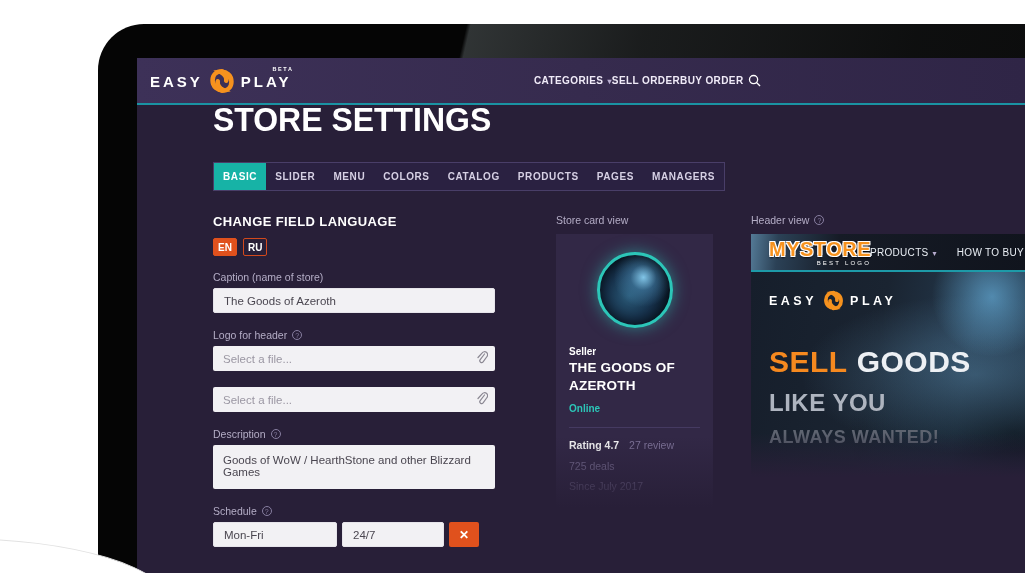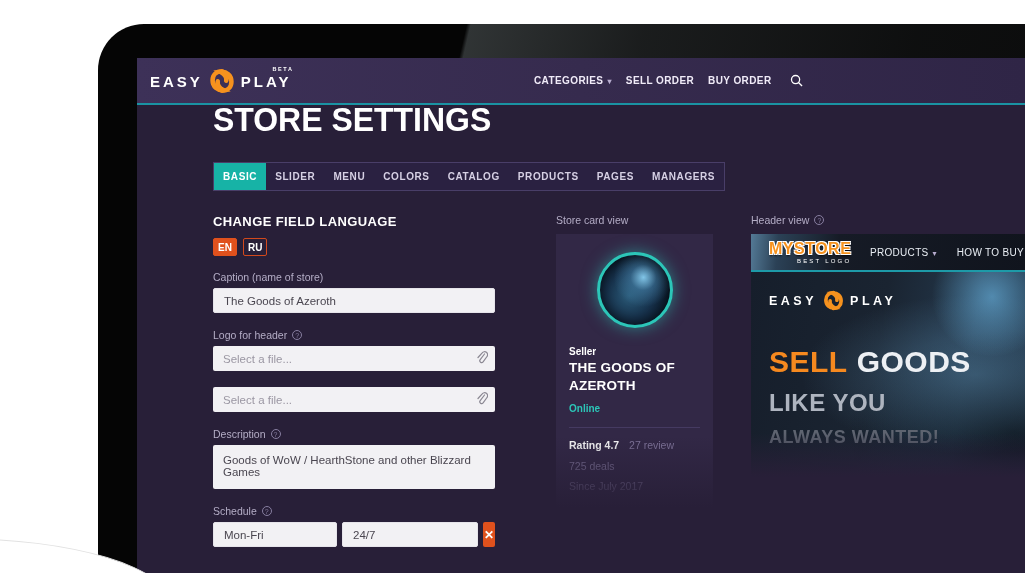--- a/index.html
+++ b/index.html
@@ -22,21 +22,21 @@
             background:#281f38; overflow:hidden; }
 
   
   .navbar { position:absolute; left:0; top:0; width:100%; height:47px;
             background:linear-gradient(90deg,#3d3158 0%,#362b4e 50%,#2f2546 100%);
             border-bottom:2px solid #1a93a3; }
   .logo { position:absolute; left:13px; top:10px; display:flex; align-items:center; gap:6px; }
   .logo-word { color:#fff; font-size:15px; font-weight:bold; letter-spacing:3px; }
   .logo-beta { position:absolute; right:-2px; top:-7px; color:#fff; font-size:5.5px; letter-spacing:1.6px; }
   .swirl { display:block; }
-  .nav-links { position:absolute; left:397px; top:0; height:45px; display:flex; align-items:center; gap:14px; }
+  .nav-links { position:absolute; left:397px; top:0; height:45px; display:flex; align-items:center; }
   .nav-link { color:#f0ebf8; font-size:10px; font-weight:bold; letter-spacing:.4px; white-space:nowrap; cursor:pointer; }
   .nav-caret { color:#b9aed0; font-size:8px; margin-left:4px; }
   .nav-search { margin-left:4px; cursor:pointer; display:flex; align-items:center; }
 
   
   .page-title { position:absolute; left:76px; top:42px; color:#fff; font-size:34px; font-weight:800;
             letter-spacing:0; transform:scaleX(.94); transform-origin:left; white-space:nowrap; }
 
   
   .tabs { position:absolute; left:76px; top:104px; display:flex; border:1px solid #493e68; background:#2a2141; }
@@ -56,21 +56,21 @@
             display:inline-flex; align-items:center; justify-content:center; flex:none; }
   .text-input { width:100%; height:25px; background:#f2f1f4; border:1px solid #e6e4ea; border-radius:2px;
             font-size:11.5px; color:#4a4650; padding:0 10px; font-family:inherit; margin-bottom:16px; display:block; }
   .file-input { position:relative; height:25px; background:#f2f1f4; border-radius:2px; display:flex; align-items:center;
             padding:0 10px; font-size:11.5px; color:#9b97a3; margin-bottom:16px; cursor:pointer; }
   .paperclip { position:absolute; right:7px; top:5px; }
   .desc-input { width:100%; height:44px; resize:none; background:#f2f1f4; border:0; border-radius:2px;
             font-size:11.5px; color:#4a4650; padding:9px 10px; font-family:inherit; margin-bottom:16px; display:block; }
   .schedule-row { display:flex; gap:5px; }
   .schedule-days { width:124px; margin-bottom:0; }
-  .schedule-hours { width:136px; margin-bottom:0; }
+  .schedule-hours { width:102px; margin-bottom:0; }
   .remove-btn { width:30px; height:25px; background:#e0511d; color:#fff; border:0; border-radius:2px;
             display:flex; align-items:center; justify-content:center; font-size:12px; font-weight:bold; cursor:pointer; }
 
   
   .card-col { position:absolute; left:419px; top:156px; width:157px; }
   .section-label { font-size:10.5px; color:#b4adc6; margin-bottom:8px; display:flex; align-items:center; gap:5px; }
   .store-card { background:#322846; height:274px; padding:0 13px; position:relative; overflow:hidden; }
   .avatar { width:76px; height:76px; border-radius:50%; margin:18px auto 18px; border:3px solid #2cc6b8;
             box-shadow:0 0 16px rgba(44,198,184,.55), inset 0 0 14px rgba(0,0,0,.65);
             background:
@@ -88,21 +88,21 @@
   .card-fade { position:absolute; left:0; right:0; bottom:0; height:72px;
             background:linear-gradient(rgba(40,31,56,0), #281f38); pointer-events:none; }
 
   
   .header-col { position:absolute; left:614px; top:156px; width:274px; }
   .hv-top { height:23px; background:#3b3055; display:flex; align-items:center; gap:18px; padding-left:19px; }
   .hv-top-link { font-size:9.5px; color:#eae6f2; white-space:nowrap; }
   .hv-bar { height:36px; position:relative; display:flex; align-items:center;
             background:linear-gradient(95deg,#547a96 0%,#2b4156 10%,#161b26 32%,#10141d 100%); }
   .mystore { margin-left:18px; line-height:1; }
-  .mystore-main { font-size:16px; font-weight:900; color:#f6921e; letter-spacing:.5px;
+  .mystore-main { font-size:20px; font-weight:900; color:#f6921e; letter-spacing:.5px;
             text-shadow:-1px -1px 0 #fff, 1px -1px 0 #fff, -1px 1px 0 #fff, 1px 1px 0 #fff, 0 2px 2px rgba(0,0,0,.8); }
   .mystore-sub { font-size:6px; color:#fff; letter-spacing:2.2px; text-align:right; margin-top:1px; }
   .hv-menu { position:absolute; left:119px; top:0; height:100%; display:flex; align-items:center; gap:20px; white-space:nowrap; }
   .hv-menu-item { font-size:10px; font-weight:normal; color:#e9eef4; letter-spacing:.3px; }
   .hv-teal { height:2px; background:#1d9aa8; }
   .hv-banner { height:205px; position:relative; overflow:hidden; padding:18px 0 0 18px;
             background:
               radial-gradient(circle at 88% 12%, rgba(120,205,255,.55), rgba(120,205,255,0) 20%),
               radial-gradient(ellipse at 82% 50%, rgba(95,145,180,.45), rgba(95,145,180,0) 55%),
               radial-gradient(ellipse at 96% 78%, rgba(5,8,12,.7), rgba(5,8,12,0) 45%),

